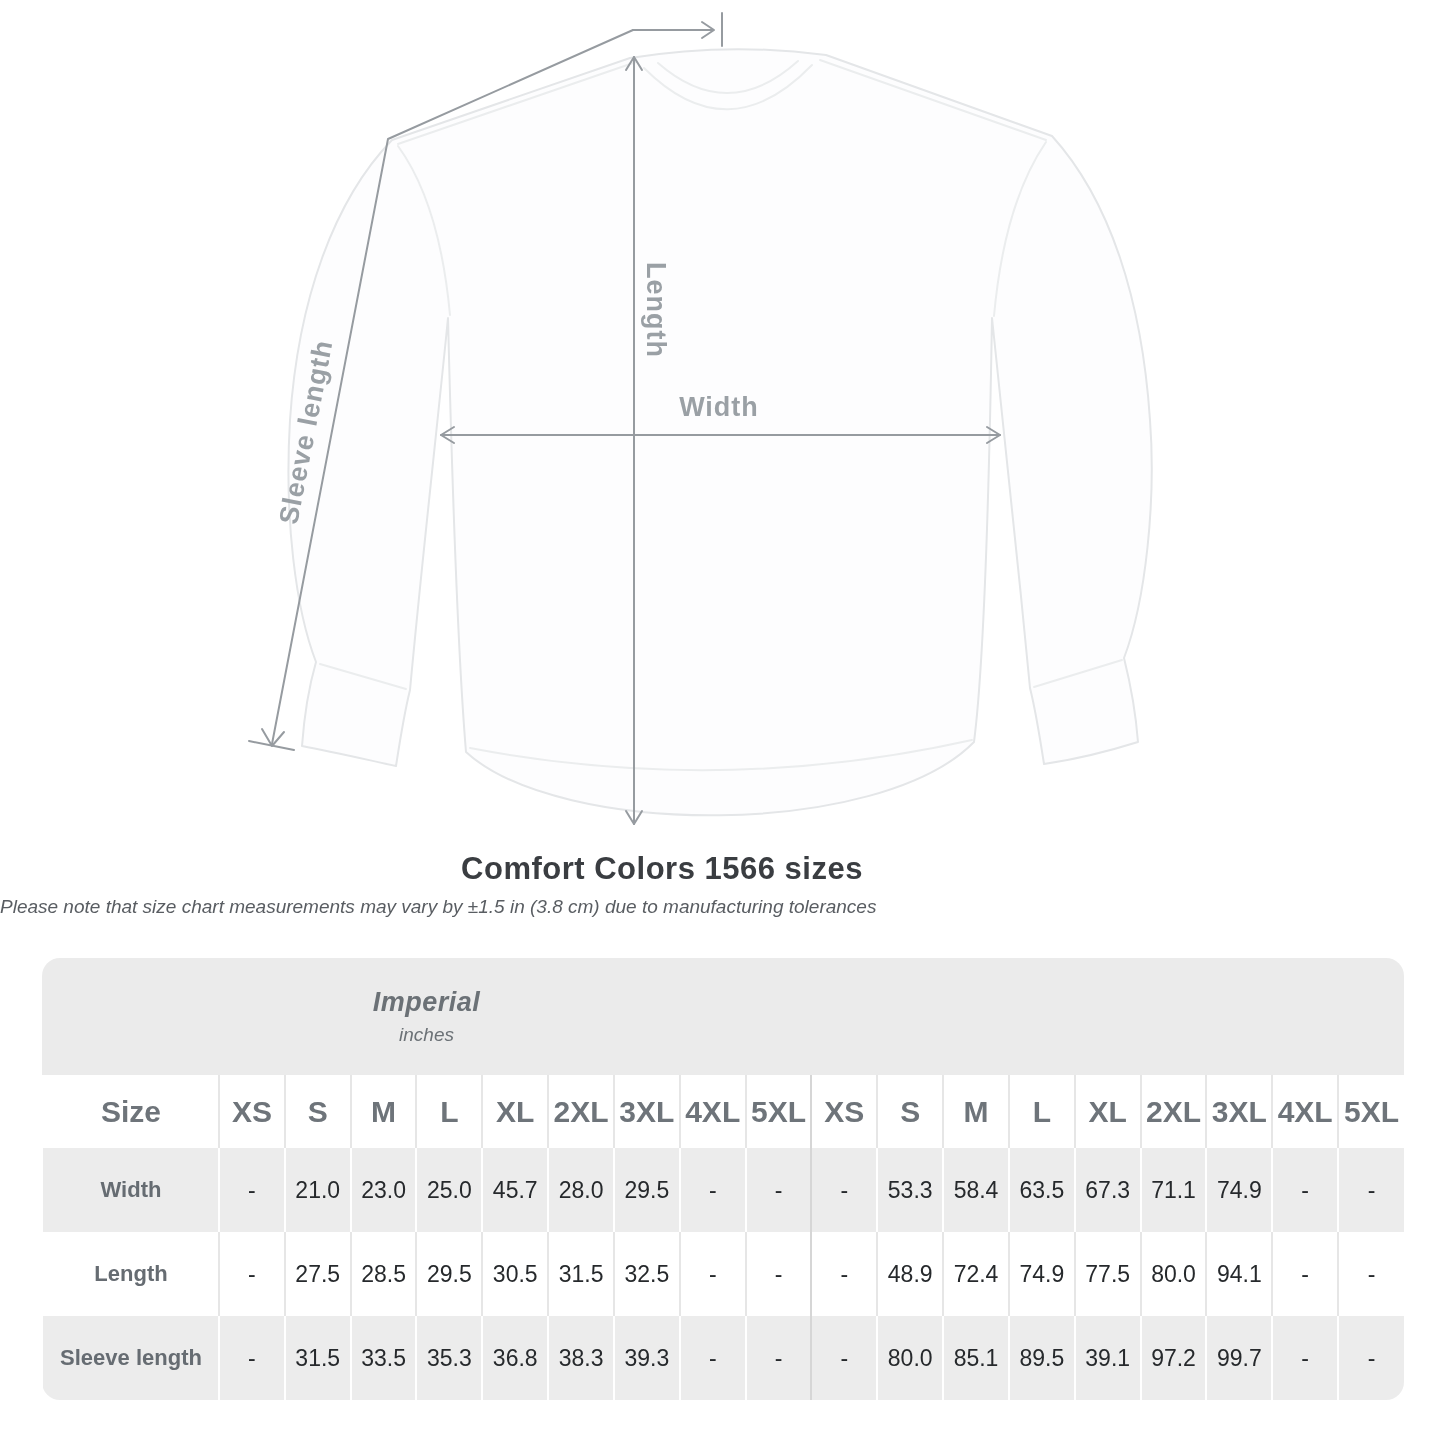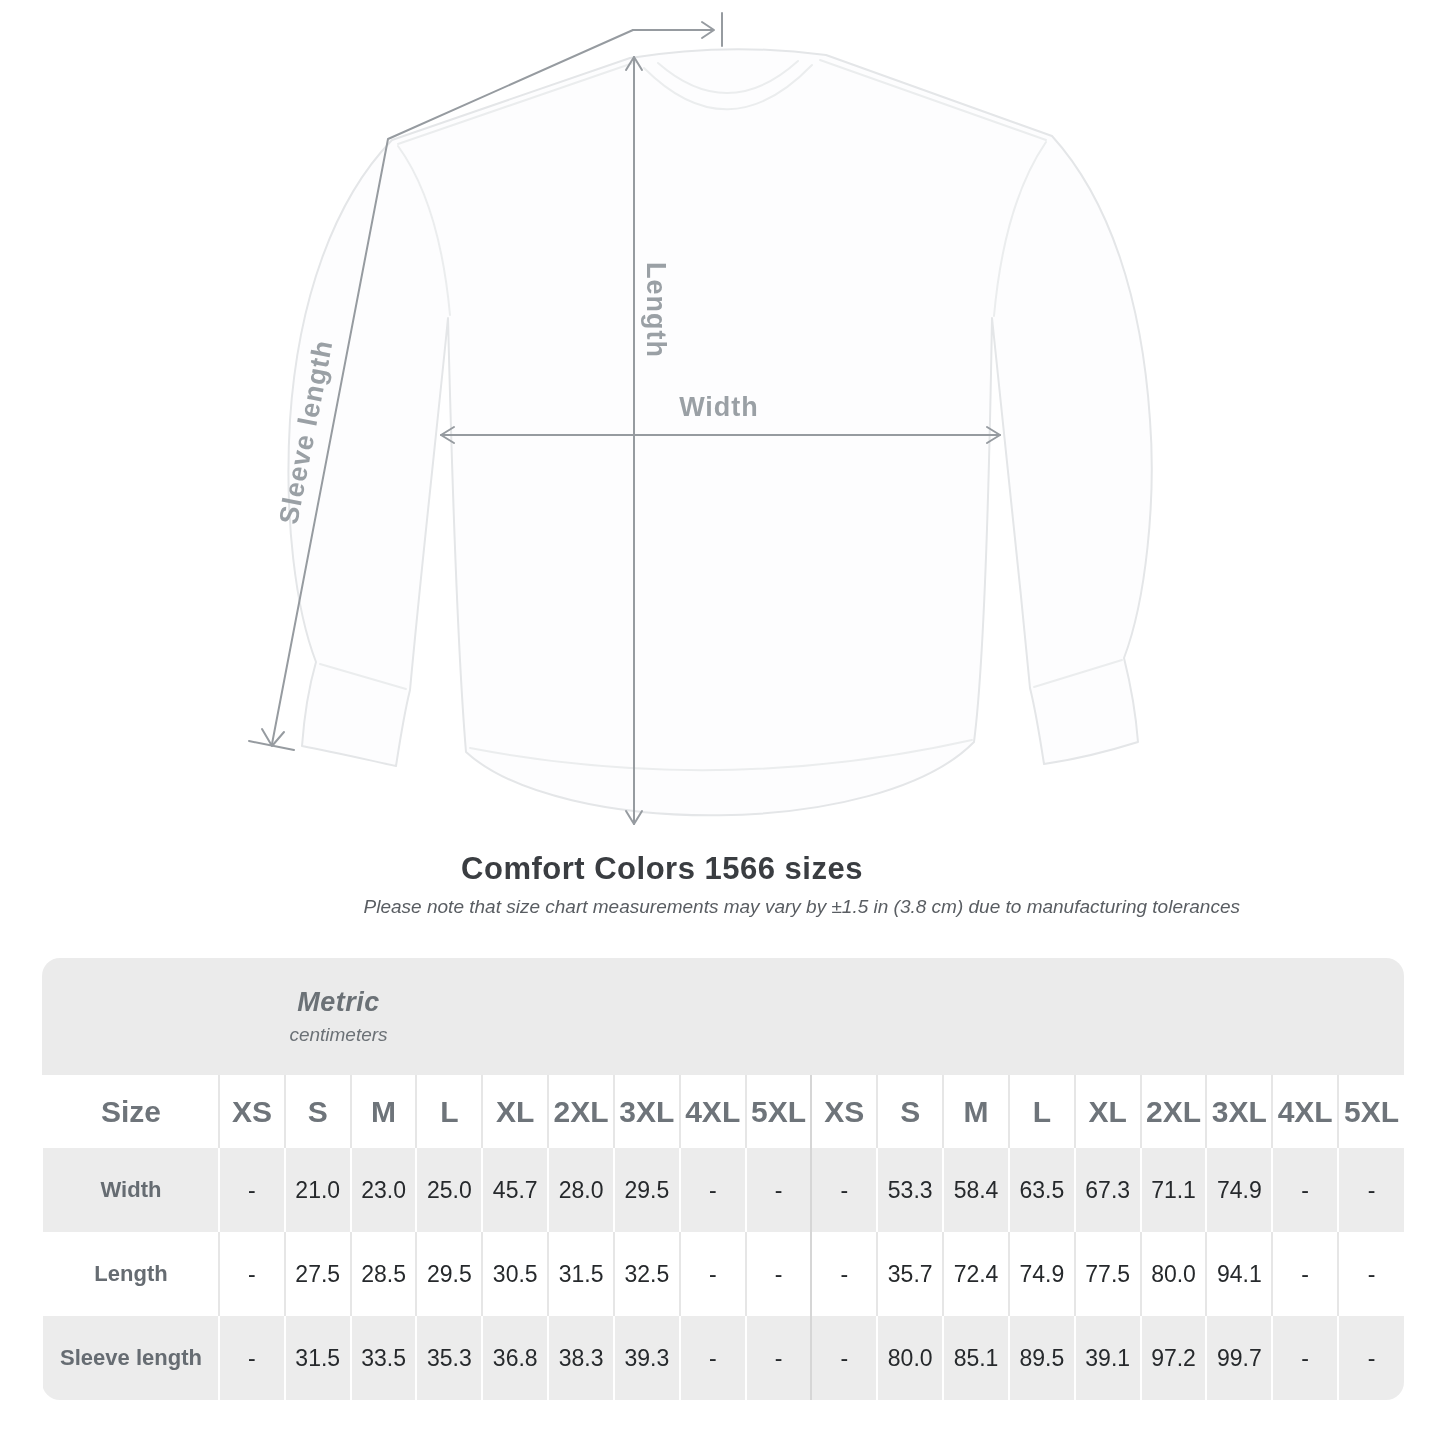--- a/index.html
+++ b/index.html
@@ -12,22 +12,22 @@
   .measure-line{stroke:#969ba0;stroke-width:2;fill:none;stroke-linecap:round;stroke-linejoin:round;}
   .garment-outline{fill:#fdfdfe;stroke:#e4e6e8;stroke-width:2;stroke-linejoin:round;}
   .garment-seam{fill:none;stroke:#ebedee;stroke-width:2;stroke-linecap:round;}
   .measure-label{fill:#9aa0a5;font-weight:bold;font-size:27px;letter-spacing:1px;}
   
   .chart-title{
     position:absolute;left:0;top:851px;width:1324px;text-align:center;
     font-size:31px;font-weight:bold;color:#3a3d41;letter-spacing:.5px;
   }
   .chart-subtitle{
-    position:absolute;left:0;top:896px;width:1224px;text-align:right;
-    font-size:19px;font-style:italic;color:#595d62;padding-left:16px;
+    position:absolute;left:0;top:896px;width:1224px;text-align:left;
+    font-size:19px;font-style:italic;color:#595d62;
   }
   
   .table-wrap{
     position:absolute;left:42px;top:958px;width:1362px;border-radius:18px;overflow:hidden;
   }
   .group-header{display:flex;background:#ebebeb;height:117px;}
   .group{display:flex;flex-direction:column;align-items:center;justify-content:center;gap:6px;}
   .group.imperial{width:769px;}
   .group.metric{width:593px;}
   .group-label{font-size:27px;font-weight:bold;font-style:italic;color:#6b7176;letter-spacing:.5px;}
@@ -115,23 +115,23 @@
   <text class="measure-label" x="656" y="310" text-anchor="middle" dominant-baseline="central" transform="rotate(90 656 310)">Length</text>
   <text class="measure-label" x="719" y="416" text-anchor="middle">Width</text>
   <text class="measure-label" x="306" y="432" text-anchor="middle" dominant-baseline="central" transform="rotate(-79 306 432)">Sleeve length</text>
 </svg>
 
 <div class="chart-title">Comfort Colors 1566 sizes</div>
 <div class="chart-subtitle">Please note that size chart measurements may vary by ±1.5 in (3.8 cm) due to manufacturing tolerances</div>
 
 <div class="table-wrap">
   <div class="group-header">
-    <div class="group metric">
-      <div class="group-label">Metric</div>
-      <div class="group-unit">centimeters</div>
+    <div class="group imperial">
+      <div class="group-label">Imperial</div>
+      <div class="group-unit">inches</div>
     </div>
   </div>
   <table class="size-table">
     <colgroup>
         <col class="label-col">
       </colgroup>
     <thead>
         <tr id="head-row">
           <th class="size-head">Size</th>
           <th class="size-head sep">XS</th>
@@ -181,21 +181,21 @@
           <td class="cell-value sep">-</td>
           <td class="cell-value sep">27.5</td>
           <td class="cell-value sep">28.5</td>
           <td class="cell-value sep">29.5</td>
           <td class="cell-value sep">30.5</td>
           <td class="cell-value sep">31.5</td>
           <td class="cell-value sep">32.5</td>
           <td class="cell-value sep">-</td>
           <td class="cell-value sep">-</td>
           <td class="cell-value sep sep-strong">-</td>
-          <td class="cell-value sep">35.7</td>
+          <td class="cell-value sep">48.9</td>
           <td class="cell-value sep">72.4</td>
           <td class="cell-value sep">74.9</td>
           <td class="cell-value sep">77.5</td>
           <td class="cell-value sep">80.0</td>
           <td class="cell-value sep">94.1</td>
           <td class="cell-value sep">-</td>
           <td class="cell-value sep">-</td>
         </tr>
         <tr class="row-gray">
           <td class="row-label">Sleeve length</td>

